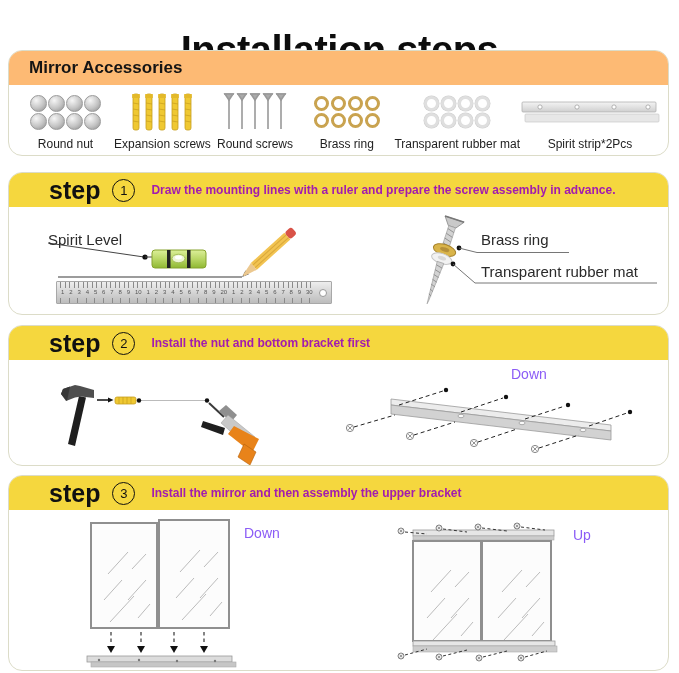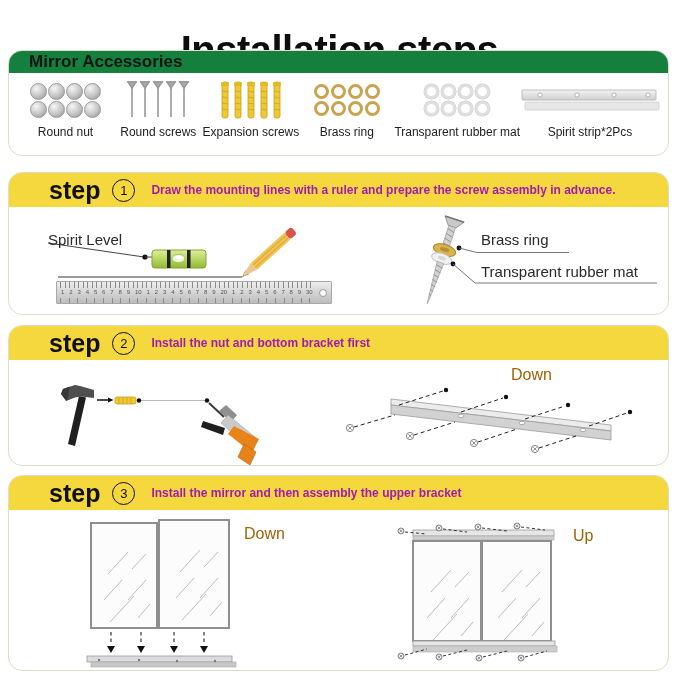--- a/index.html
+++ b/index.html
@@ -13,21 +13,21 @@
   }
   .box{
     position:absolute;left:8px;width:661px;background:#fff;
     border:1px solid #DCDCC8;border-radius:14px;overflow:hidden;box-sizing:border-box;
   }
   #acc-box{top:50px;height:106px;}
   #step1-box{top:172px;height:143px;}
   #step2-box{top:325px;height:141px;}
   #step3-box{top:475px;height:196px;}
   .acc-header{
-    height:22px;background:#15803d;display:flex;align-items:center;
+    height:34px;background:#fdba74;display:flex;align-items:center;
     padding-left:20px;font-size:17px;font-weight:bold;color:#141414;
   }
   .acc-items{display:flex;height:66px;align-items:stretch;padding:0 8px;}
   .acc-item{display:flex;flex-direction:column;align-items:center;justify-content:flex-end;}
   .acc-icon{height:44px;display:flex;align-items:center;justify-content:center;}
   .acc-label{font-size:12px;color:#222;white-space:nowrap;margin-top:3px;}
   .nut-grid{display:grid;grid-template-columns:repeat(4,17px);gap:1px;}
   .nut{width:17px;height:17px;border-radius:50%;box-sizing:border-box;
     background:radial-gradient(circle at 35% 30%, #f6f6f6, #c4c4c4 55%, #8d8d8d);
     border:1px solid #9a9a9a;}
@@ -40,21 +40,21 @@
   }
   .step-word{font-size:25px;font-weight:bold;color:#111;line-height:1;}
   .step-num{
     width:21px;height:21px;border:1.6px solid #111;border-radius:50%;margin-left:12px;
     display:flex;align-items:center;justify-content:center;font-size:13px;color:#111;flex:0 0 auto;box-sizing:content-box;
   }
   .step-desc{font-size:12px;font-weight:bold;color:#a21caf;margin-left:16px;white-space:nowrap;}
   .step-content{position:relative;width:100%;height:calc(100% - 34px);}
   .step-content > svg{position:absolute;left:0;top:0;}
   .ill-label{position:absolute;font-size:15px;color:#2a2a2a;white-space:nowrap;}
-  .ill-label-lg{position:absolute;font-size:16px;color:#a16207;white-space:nowrap;}
+  .ill-label-lg{position:absolute;font-size:14px;color:#8b5cf6;white-space:nowrap;}
   
   #ruler{
     position:absolute;left:47px;top:74px;width:276px;height:23px;box-sizing:border-box;
     background:linear-gradient(#eeeeee,#d2d2d2 55%,#bdbdbd);border:1px solid #a8a8a8;border-radius:1px;
   }
   #ruler .ticks-top{position:absolute;top:0;left:3px;right:16px;height:6px;
     background:repeating-linear-gradient(90deg,#8a8a8a 0 1px,transparent 1px 4.55px);}
   #ruler .ticks-bottom{position:absolute;bottom:0;left:3px;right:16px;height:5px;
     background:repeating-linear-gradient(90deg,#8a8a8a 0 1px,transparent 1px 8.6px);}
   #ruler .numbers{position:absolute;top:7px;left:4px;right:18px;display:flex;
@@ -82,55 +82,20 @@
             <span class="nut"></span>
           <span class="nut"></span>
             <span class="nut"></span>
             <span class="nut"></span>
             <span class="nut"></span>
         </div>
       </div>
       <span class="acc-label">Round nut</span>
     </div>
 
-    <div class="acc-item" style="flex:0.93">
-      <div class="acc-icon">
-        <svg width="66" height="42" viewBox="0 0 66 42">
-          <g stroke="#999" stroke-width="1.6" fill="#aaa">
-            <g transform="translate(7,0)">
-                <line x1="-5" y1="3" x2="5" y2="3"></line>
-                <polygon points="-4,3 4,3 0,9"></polygon>
-                <line x1="0" y1="9" x2="0" y2="38"></line>
-              </g>
-            <g transform="translate(20,0)">
-                <line x1="-5" y1="3" x2="5" y2="3"></line>
-                <polygon points="-4,3 4,3 0,9"></polygon>
-                <line x1="0" y1="9" x2="0" y2="38"></line>
-              </g>
-            <g transform="translate(33,0)">
-                <line x1="-5" y1="3" x2="5" y2="3"></line>
-                <polygon points="-4,3 4,3 0,9"></polygon>
-                <line x1="0" y1="9" x2="0" y2="38"></line>
-              </g>
-            <g transform="translate(46,0)">
-                <line x1="-5" y1="3" x2="5" y2="3"></line>
-                <polygon points="-4,3 4,3 0,9"></polygon>
-                <line x1="0" y1="9" x2="0" y2="38"></line>
-              </g>
-            <g transform="translate(59,0)">
-                <line x1="-5" y1="3" x2="5" y2="3"></line>
-                <polygon points="-4,3 4,3 0,9"></polygon>
-                <line x1="0" y1="9" x2="0" y2="38"></line>
-              </g>
-          </g>
-        </svg>
-      </div>
-      <span class="acc-label">Round screws</span>
-    </div>
-
     <div class="acc-item" style="flex:0.95">
       <div class="acc-icon">
         <svg width="68" height="42" viewBox="0 0 68 42">
           <g>
             <g transform="translate(8,0)">
                 <rect x="-3" y="3" width="6" height="36" rx="2" fill="#EFC832" stroke="#C79E1E" stroke-width="0.8"></rect>
                 <rect x="-3.8" y="3" width="7.6" height="4" fill="#E3B92A"></rect>
                 <g stroke="#C79E1E" stroke-width="0.7">
                   <line x1="-3" y1="12" x2="3" y2="13"></line>
                   <line x1="-3" y1="18" x2="3" y2="19"></line>
@@ -175,20 +140,55 @@
                   <line x1="-3" y1="12" x2="3" y2="13"></line>
                   <line x1="-3" y1="18" x2="3" y2="19"></line>
                   <line x1="-3" y1="24" x2="3" y2="25"></line>
                   <line x1="-3" y1="30" x2="3" y2="31"></line>
                 </g>
               </g>
           </g>
         </svg>
       </div>
       <span class="acc-label">Expansion screws</span>
+    </div>
+
+    <div class="acc-item" style="flex:0.93">
+      <div class="acc-icon">
+        <svg width="66" height="42" viewBox="0 0 66 42">
+          <g stroke="#999" stroke-width="1.6" fill="#aaa">
+            <g transform="translate(7,0)">
+                <line x1="-5" y1="3" x2="5" y2="3"></line>
+                <polygon points="-4,3 4,3 0,9"></polygon>
+                <line x1="0" y1="9" x2="0" y2="38"></line>
+              </g>
+            <g transform="translate(20,0)">
+                <line x1="-5" y1="3" x2="5" y2="3"></line>
+                <polygon points="-4,3 4,3 0,9"></polygon>
+                <line x1="0" y1="9" x2="0" y2="38"></line>
+              </g>
+            <g transform="translate(33,0)">
+                <line x1="-5" y1="3" x2="5" y2="3"></line>
+                <polygon points="-4,3 4,3 0,9"></polygon>
+                <line x1="0" y1="9" x2="0" y2="38"></line>
+              </g>
+            <g transform="translate(46,0)">
+                <line x1="-5" y1="3" x2="5" y2="3"></line>
+                <polygon points="-4,3 4,3 0,9"></polygon>
+                <line x1="0" y1="9" x2="0" y2="38"></line>
+              </g>
+            <g transform="translate(59,0)">
+                <line x1="-5" y1="3" x2="5" y2="3"></line>
+                <polygon points="-4,3 4,3 0,9"></polygon>
+                <line x1="0" y1="9" x2="0" y2="38"></line>
+              </g>
+          </g>
+        </svg>
+      </div>
+      <span class="acc-label">Round screws</span>
     </div>
 
     <div class="acc-item" style="flex:1">
       <div class="acc-icon">
         <div class="ring-grid">
           <span class="ring brass"></span>
             <span class="ring brass"></span>
             <span class="ring brass"></span>
             <span class="ring brass"></span>
           <span class="ring brass"></span>

